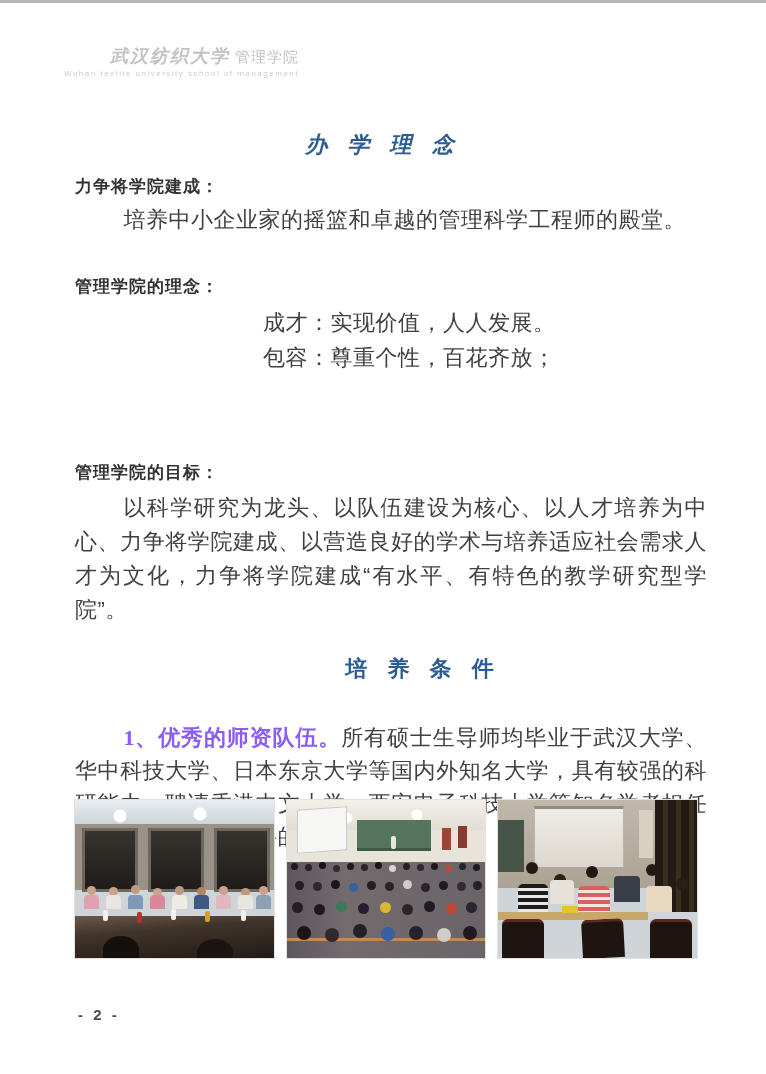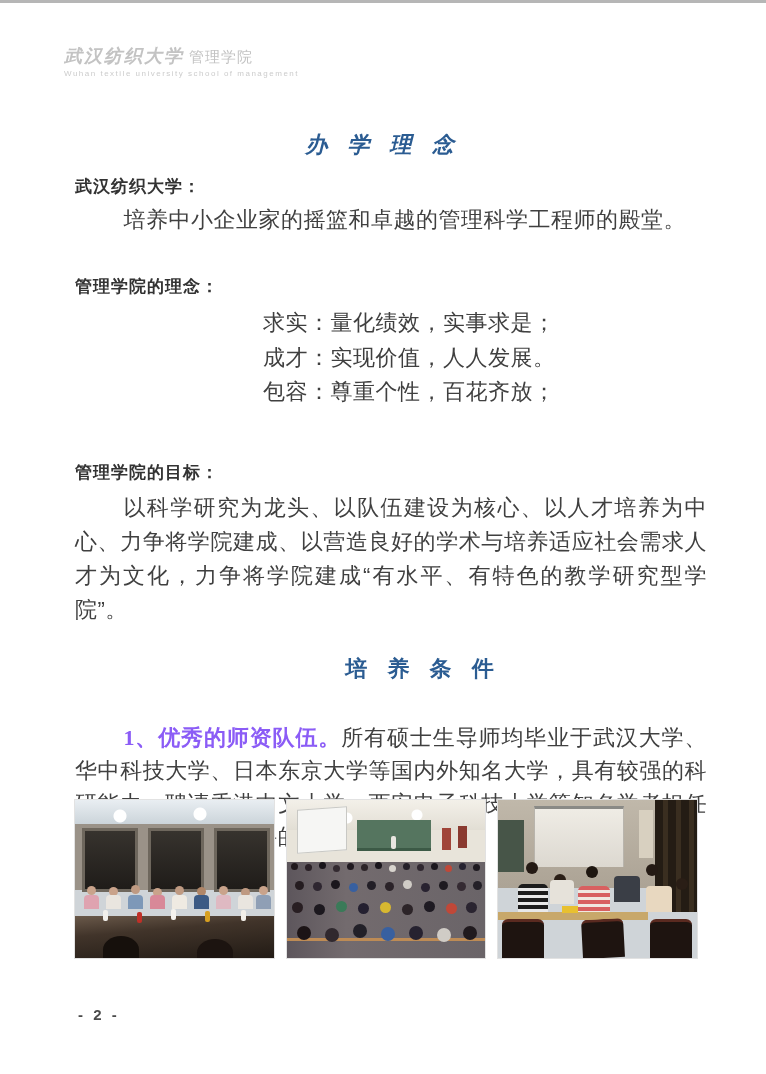--- a/index.html
+++ b/index.html
@@ -5,21 +5,21 @@
   html,body{margin:0;padding:0;}
   body{
     width:766px;height:1074px;background:#ffffff;position:relative;
     font-family:"Liberation Sans","DejaVu Sans",sans-serif;
     color:#3f3f3f;overflow:hidden;
   }
   .top-edge{position:absolute;top:0;left:0;width:766px;height:3px;background:#b6b6b6;}
 
   
   .logo{position:absolute;left:64px;top:46px;color:#c3c3c3;line-height:1.1;}
-  .logo-cn{font-size:18px;}
+  .logo-cn{font-size:18px;text-align:right;}
   .logo-cal{font-family:"DejaVu Serif","Liberation Serif",serif;font-style:italic;font-weight:bold;letter-spacing:2px;}
   .logo-dept{font-size:15px;letter-spacing:1px;}
   .logo-en{font-size:8px;letter-spacing:1.5px;color:#cccccc;margin-top:3px;}
 
   
   .sec-title{position:absolute;left:0;width:766px;text-align:center;
     color:#2b5c92;font-size:22px;font-weight:bold;letter-spacing:7px;}
   .title-1{top:130px;font-style:italic;}
   .title-2{top:654px;padding-left:40px;}
 
@@ -124,26 +124,25 @@
 <div class="logo">
   <div class="logo-cn">
     <span class="logo-cal">武汉纺织大学</span>
     <span class="logo-dept">管理学院</span>
   </div>
   <div class="logo-en">Wuhan textile university school of management</div>
 </div>
 
 <div class="sec-title title-1">办 学 理 念</div>
 
-<div class="heading h-vision">武汉纺织大学：</div>
+<div class="heading h-vision">力争将学院建成：</div>
 <div class="bodytext vision-text">培养中小企业家的摇篮和卓越的管理科学工程师的殿堂。</div>
 
 <div class="heading h-idea">管理学院的理念：</div>
 <div class="bodytext idea-list">
-  <div>求实：量化绩效，实事求是；</div>
   <div>成才：实现价值，人人发展。</div>
   <div>包容：尊重个性，百花齐放；</div>
 </div>
 
 <div class="heading h-goal">管理学院的目标：</div>
 <div class="bodytext goal-text">以科学研究为龙头、以队伍建设为核心、以人才培养为中心、力争将学院建成、以营造良好的学术与培养适应社会需求人才为文化，力争将学院建成“有水平、有特色的教学研究型学院”。</div>
 
 <div class="sec-title title-2">培 养 条 件</div>
 
 <p class="bodytext item1-text"><b>1、优秀的师资队伍。</b><span>所有硕士生导师均毕业于武汉大学、华中科技大学、日本东京大学等国内外知名大学，具有较强的科研能力；聘请香港中文大学、西安电子科技大学等知名学者担任客座教授，洞察学科的前沿与趋势。</span></p>

